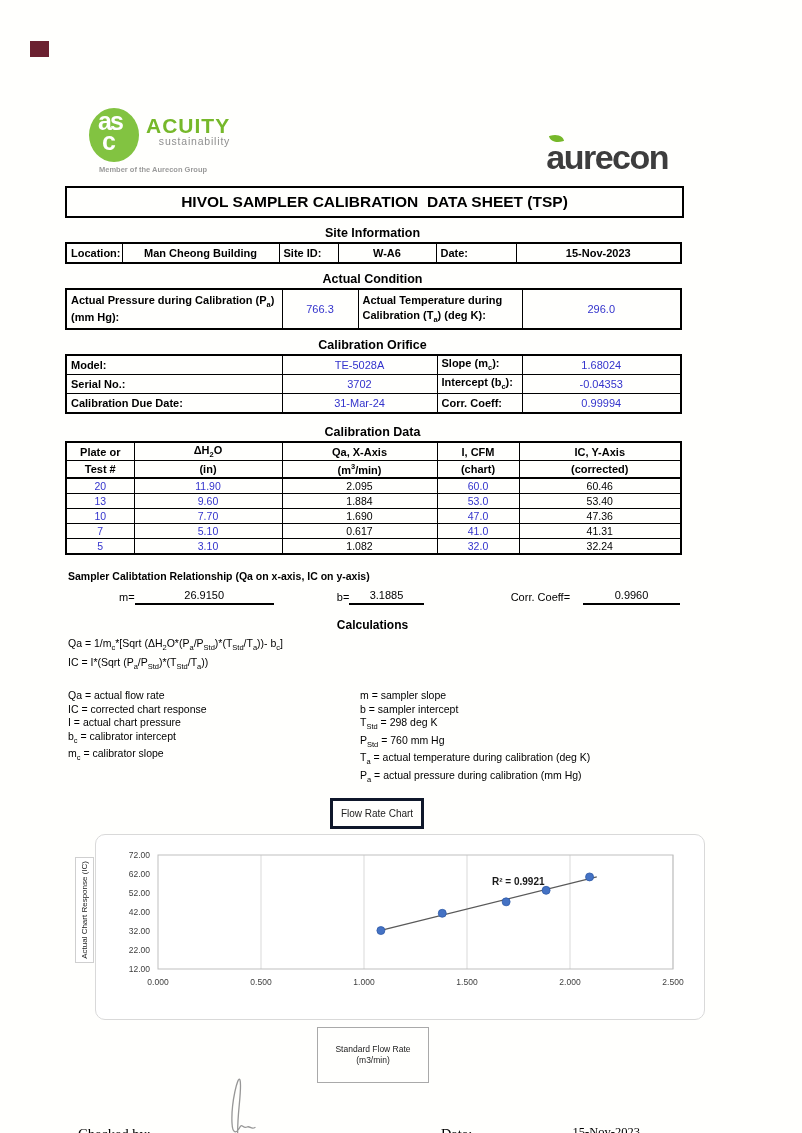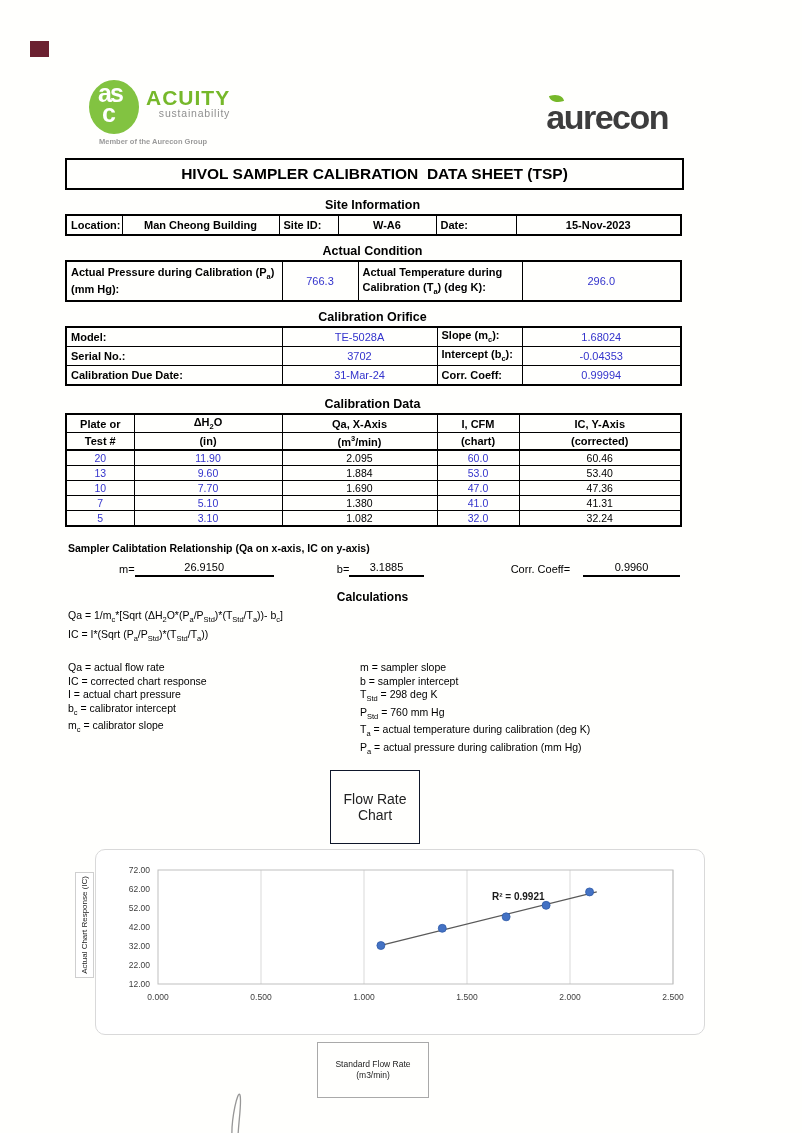--- a/index.html
+++ b/index.html
@@ -3,21 +3,21 @@
 <meta charset="utf-8">
 <style>
   html,body{margin:0;padding:0;background:#e8e8e8;}
   .page{position:relative;width:802px;height:1133px;background:#fffffd;margin:0 auto;
         font-family:"Liberation Sans",sans-serif;color:#000;overflow:hidden;}
   .content{margin-left:65px;width:615px;}
 
   .artifact{position:absolute;left:30px;top:41px;width:19px;height:16px;background:#6b2130;}
 
   
-  .logo-row{display:flex;justify-content:space-between;align-items:center;padding-top:80px;gap:36px;}
+  .logo-row{display:flex;justify-content:space-between;align-items:flex-end;padding-top:108px;gap:36px;}
   .acuity{margin-left:24px;}
   .acuity-top{display:flex;align-items:flex-start;}
   .acuity-circle{width:50px;height:54px;border-radius:50%;background:#82c341;position:relative;
                  color:#fff;font-weight:bold;flex:0 0 auto;}
   .ac-as{position:absolute;left:9px;top:-1px;font-size:25px;letter-spacing:-2px;}
   .ac-c{position:absolute;left:13px;top:19px;font-size:25px;}
   .acuity-words{margin-left:7px;margin-top:6px;}
   .acuity-name{color:#76b82a;font-weight:bold;font-size:21px;letter-spacing:1px;}
   .acuity-sub{color:#8f8f8f;font-size:10.5px;text-align:right;margin-top:-3px;letter-spacing:0.8px;}
   .acuity-member{color:#9b9b9b;font-size:7.5px;font-weight:bold;margin-top:3px;margin-left:10px;}
@@ -57,22 +57,22 @@
   
   .calc-h{text-align:center;font-weight:bold;font-size:12px;margin-top:13px;}
   .formula{font-size:10.5px;line-height:15px;margin-left:3px;}
   .formulas{margin-top:4px;}
   .defs{display:flex;margin-top:15px;font-size:10.5px;line-height:13.5px;}
   .defs-left{margin-left:3px;width:292px;}
   .defs-right{flex:1;}
 
   
   .chart-block{position:relative;margin-top:12px;}
-  .chart-title-box{width:88px;margin-left:330px;border:1px solid #0f172a;text-align:center;
-                   font-size:14px;padding:20px 0;color:#222;}
+  .chart-title-box{width:88px;margin-left:330px;border:3px solid #0f172a;text-align:center;
+                   font-size:10px;padding:7px 0;color:#222;}
   .chart-frame{margin:5px 0 0 95px;width:608px;height:172px;border:1.5px solid #d9d9d9;
                border-radius:10px;position:relative;padding-top:12px;background:#fff;}
   .plot{display:block;}
   .tick{font-size:8.5px;fill:#404040;font-family:"Liberation Sans",sans-serif;}
   .r2{font-size:10px;font-weight:bold;fill:#1a1a1a;font-family:"Liberation Sans",sans-serif;}
   .y-label-box{position:absolute;left:-21px;top:22px;width:17px;height:104px;border:1px solid #cfcfcf;
                display:flex;align-items:center;justify-content:center;background:#fff;}
   .y-label-box span{writing-mode:vertical-rl;transform:rotate(180deg);font-size:8px;color:#222;white-space:nowrap;}
   .std-box{margin-left:317px;margin-top:7px;width:110px;border:1px solid #a9a9a9;text-align:center;
            font-size:8.5px;line-height:11px;padding:16px 0;color:#222;}
@@ -228,21 +228,21 @@
       <tr class="drow">
         <td class="cblue">10</td>
         <td class="cblue">7.70</td>
         <td>1.690</td>
         <td class="cblue">47.0</td>
         <td>47.36</td>
       </tr>
       <tr class="drow">
         <td class="cblue">7</td>
         <td class="cblue">5.10</td>
-        <td>1.380</td>
+        <td>0.617</td>
         <td class="cblue">41.0</td>
         <td>41.31</td>
       </tr>
       <tr class="drow">
         <td class="cblue">5</td>
         <td class="cblue">3.10</td>
         <td>1.082</td>
         <td class="cblue">32.0</td>
         <td>32.24</td>
       </tr>

